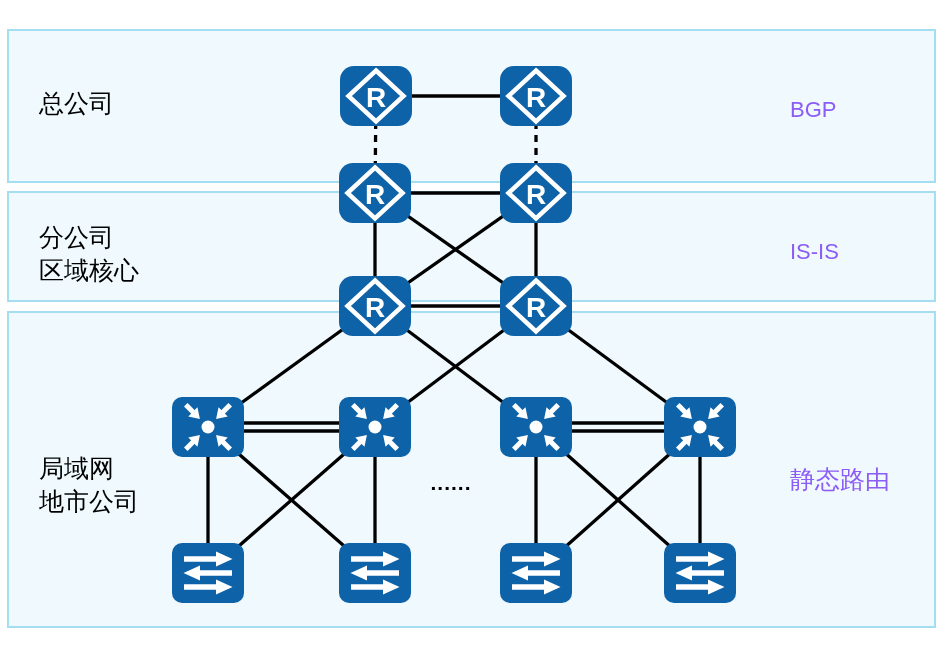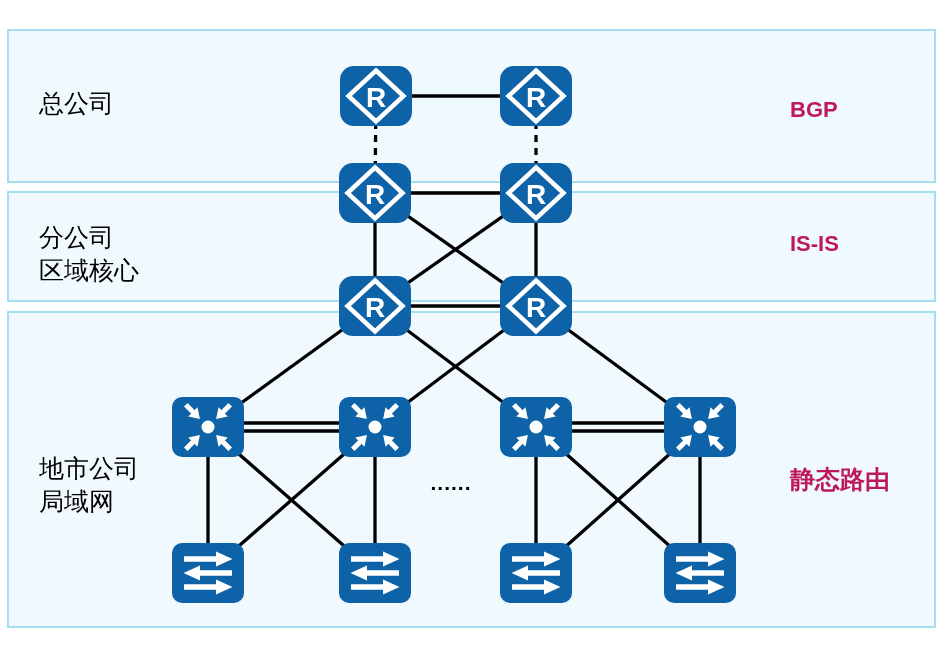--- a/index.html
+++ b/index.html
@@ -16,25 +16,25 @@
   .band3{top:311px;height:317px;}
   .band-label{
     position:absolute;left:30px;color:#000;font-size:25px;line-height:33px;
     white-space:nowrap;z-index:4;
   }
   .band1 .band-label{top:56px;}
   .band2 .band-label{top:28px;}
   .band3 .band-label{top:139px;}
   .lbl-line{display:block;}
   .protocol{
-    position:absolute;left:781px;color:#be185d;font-weight:bold;
+    position:absolute;left:781px;color:#8b5cf6;font-weight:normal;
     font-size:22px;line-height:28px;white-space:nowrap;z-index:4;
   }
   .band1 .protocol{top:65px;}
-  .band2 .protocol{top:37px;}
+  .band2 .protocol{top:45px;}
   .band3 .protocol{top:151px;}
   .p-line{display:block;}
   .p-line.line2{font-size:25px;line-height:31px;}
   #links-layer{position:absolute;left:0;top:0;z-index:2;}
   #nodes-layer{position:absolute;left:0;top:0;width:0;height:0;z-index:3;}
   .node{position:absolute;width:72px;height:60px;z-index:3;}
   .node svg{display:block;}
   .ellipsis{
     position:absolute;left:429px;top:471px;width:44px;z-index:3;
     color:#000;font-size:21px;font-weight:bold;letter-spacing:1px;
@@ -60,22 +60,22 @@
       <span class="lbl-line">分公司</span>
       <span class="lbl-line">区域核心</span>
     </div>
     <div class="protocol">
       <span class="p-line">IS-IS</span>
     </div>
   </div>
 
   <div class="band band3">
     <div class="band-label">
+      <span class="lbl-line">局域网</span>
       <span class="lbl-line">地市公司</span>
-      <span class="lbl-line">局域网</span>
     </div>
     <div class="protocol">
       <span class="p-line line2">静态路由</span>
     </div>
   </div>
 
   <svg id="links-layer" width="946" height="647">
       <line x1="376" y1="96" x2="536" y2="96" stroke="#000000" stroke-width="3.3"></line>
       <line x1="376" y1="96" x2="375" y2="193" stroke="#000000" stroke-width="3.3" stroke-dasharray="7,6"></line>
       <line x1="536" y1="96" x2="536" y2="193" stroke="#000000" stroke-width="3.3" stroke-dasharray="7,6"></line>

